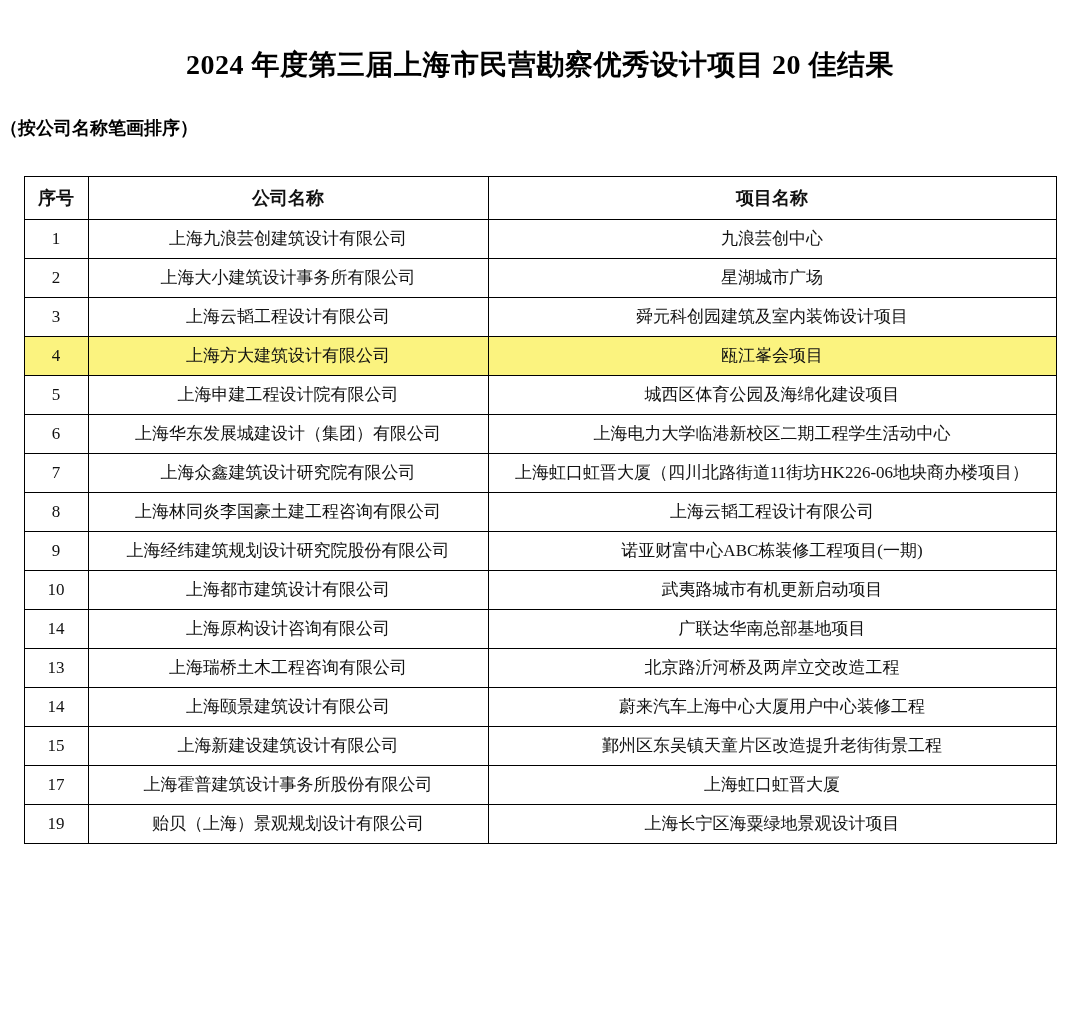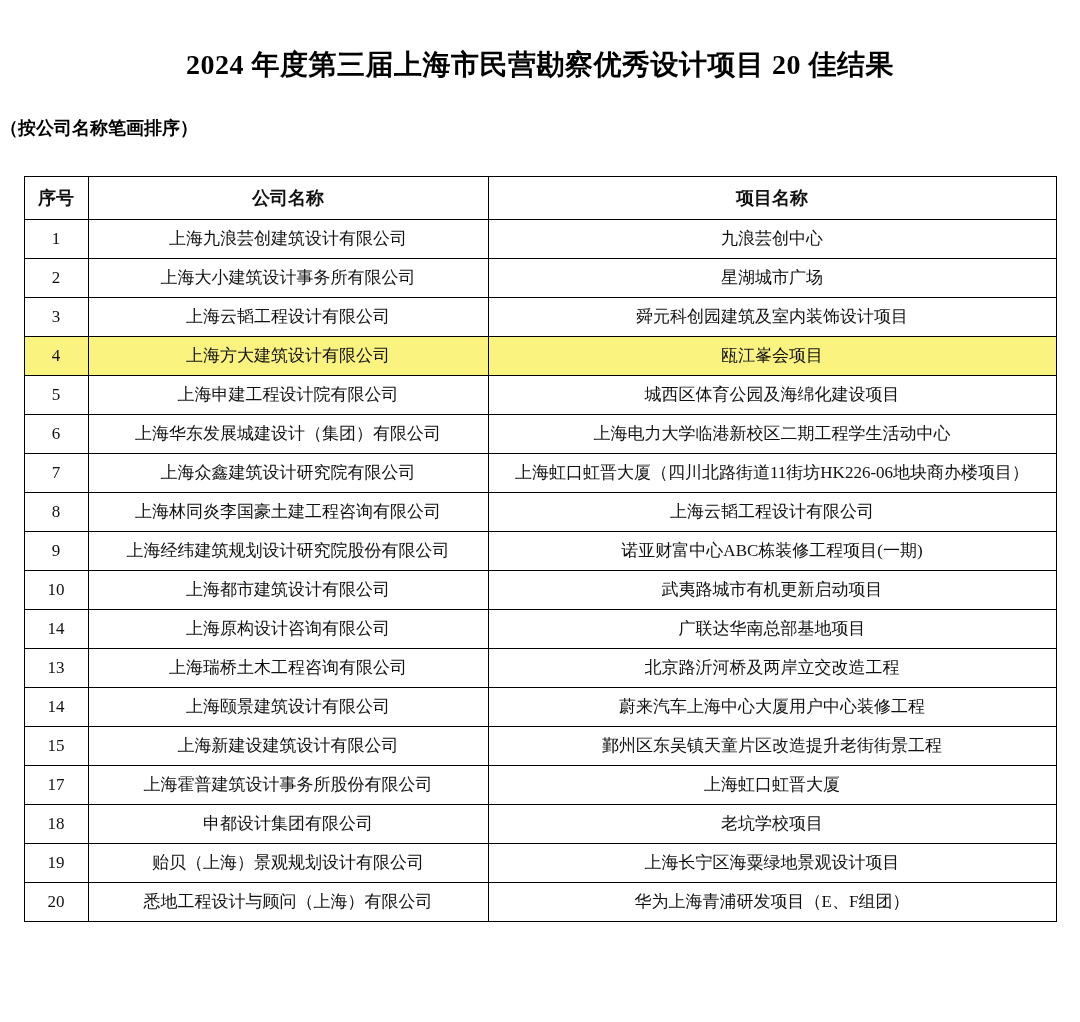--- a/index.html
+++ b/index.html
@@ -158,30 +158,20 @@
           <td class="idx">15</td>
           <td>上海新建设建筑设计有限公司</td>
           <td>鄞州区东吴镇天童片区改造提升老街街景工程</td>
         </tr>
         <tr>
           <td class="idx">17</td>
           <td>上海霍普建筑设计事务所股份有限公司</td>
           <td>上海虹口虹晋大厦</td>
         </tr>
         <tr>
-          <td class="idx">18</td>
-          <td>申都设计集团有限公司</td>
-          <td>老坑学校项目</td>
-        </tr>
-        <tr>
           <td class="idx">19</td>
           <td>贻贝（上海）景观规划设计有限公司</td>
           <td>上海长宁区海粟绿地景观设计项目</td>
-        </tr>
-        <tr>
-          <td class="idx">20</td>
-          <td>悉地工程设计与顾问（上海）有限公司</td>
-          <td>华为上海青浦研发项目（E、F组团）</td>
         </tr>
       </tbody>
   </table>
 
 </div>
 
 </body></html>

